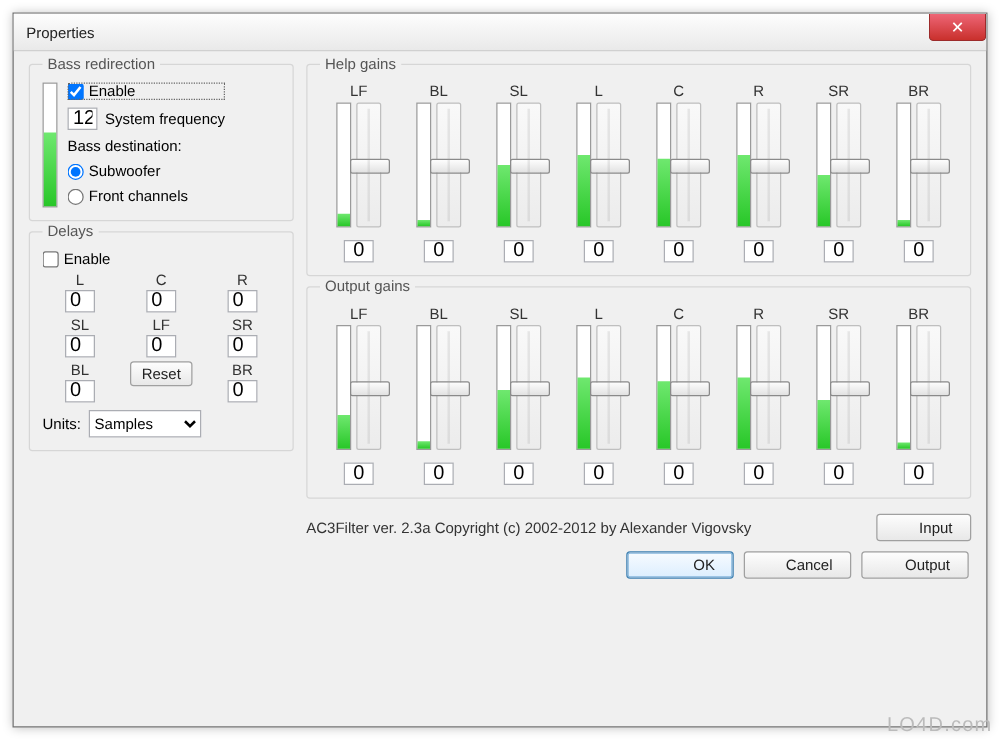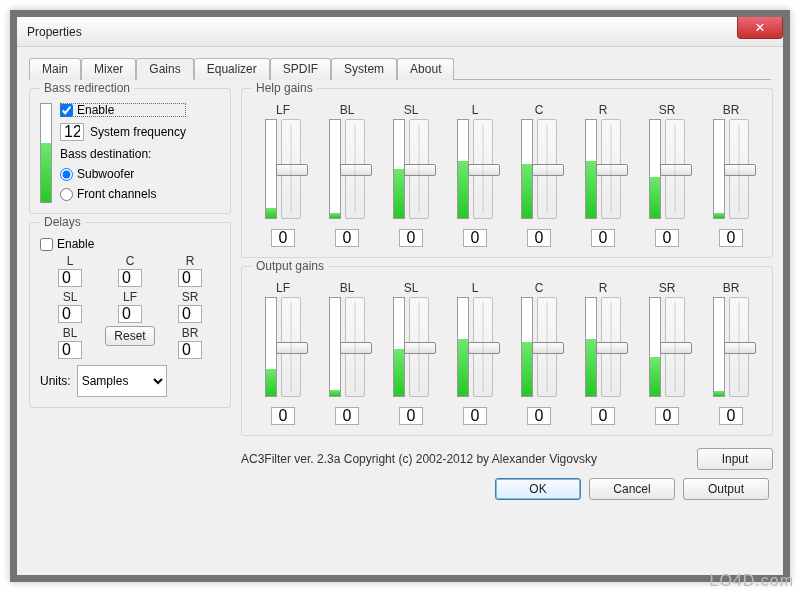--- a/index.html
+++ b/index.html
@@ -21,21 +21,21 @@
     font-size: 16px;
     letter-spacing: 1px;
     pointer-events: none;
   }
   
   .window {
     position: absolute;
     left: 10px; top: 10px;
     width: 780px; height: 572px;
     background: #f0f0f0;
-    border: 7px solid #737373;
+    border: 1px solid #737373;
     box-shadow: 0 0 8px rgba(0,0,0,0.25);
   }
   .titlebar {
     height: 30px;
     background: linear-gradient(#fdfdfd,#e9e9e9);
     border-bottom: 1px solid #d0d0d0;
     display: flex;
     align-items: center;
     padding-left: 10px;
     position: relative;
@@ -99,39 +99,40 @@
     color: #555;
   }
   
   .btn {
     background: linear-gradient(#fdfdfd,#e8e8e8);
     border: 1px solid #a0a0a0;
     border-radius: 3px;
     padding: 3px 14px;
     font-size: 12px;
     color: #222;
+    text-align: right;
   }
   .btn.default {
     border-color: #3c7fb1;
     box-shadow: 0 0 0 1px #86b7dd inset;
     background: linear-gradient(#f7fbff,#dceefe);
   }
   
   input.txt {
     border: 1px solid #abadb3;
     padding: 2px 3px;
     font-size: 16px;
     width: 24px;
     height: 18px;
     background: #fff;
   }
   select {
     border: 1px solid #abadb3;
     font-size: 12px;
-    height: 32px;
+    height: 22px;
     background: #fff;
     width: 90px;
   }
   
   .cb, .rb { display:flex; align-items:center; gap:4px; }
   .cb input, .rb input { margin:0; }
   
   .meter {
     width: 12px;
     height: 100px;
@@ -219,29 +220,20 @@
 
 <div class="window">
   <div class="titlebar">
     <span class="title">Properties</span>
     <div class="close-btn">
       <span>✕</span>
     </div>
   </div>
   <div class="content">
 
-    <div class="tabs">
-      <div class="tab">Main</div>
-      <div class="tab">Mixer</div>
-      <div class="tab active">Gains</div>
-      <div class="tab">Equalizer</div>
-      <div class="tab">SPDIF</div>
-      <div class="tab">System</div>
-      <div class="tab">About</div>
-    </div>
 
     <div class="layout">
 
       <div class="leftcol">
         <div class="group">
           <span class="legend">Bass redirection</span>
           <div class="bass-meter-row">
             <div class="meter">
               <div class="fill" style="height:60%;"></div>
             </div>

